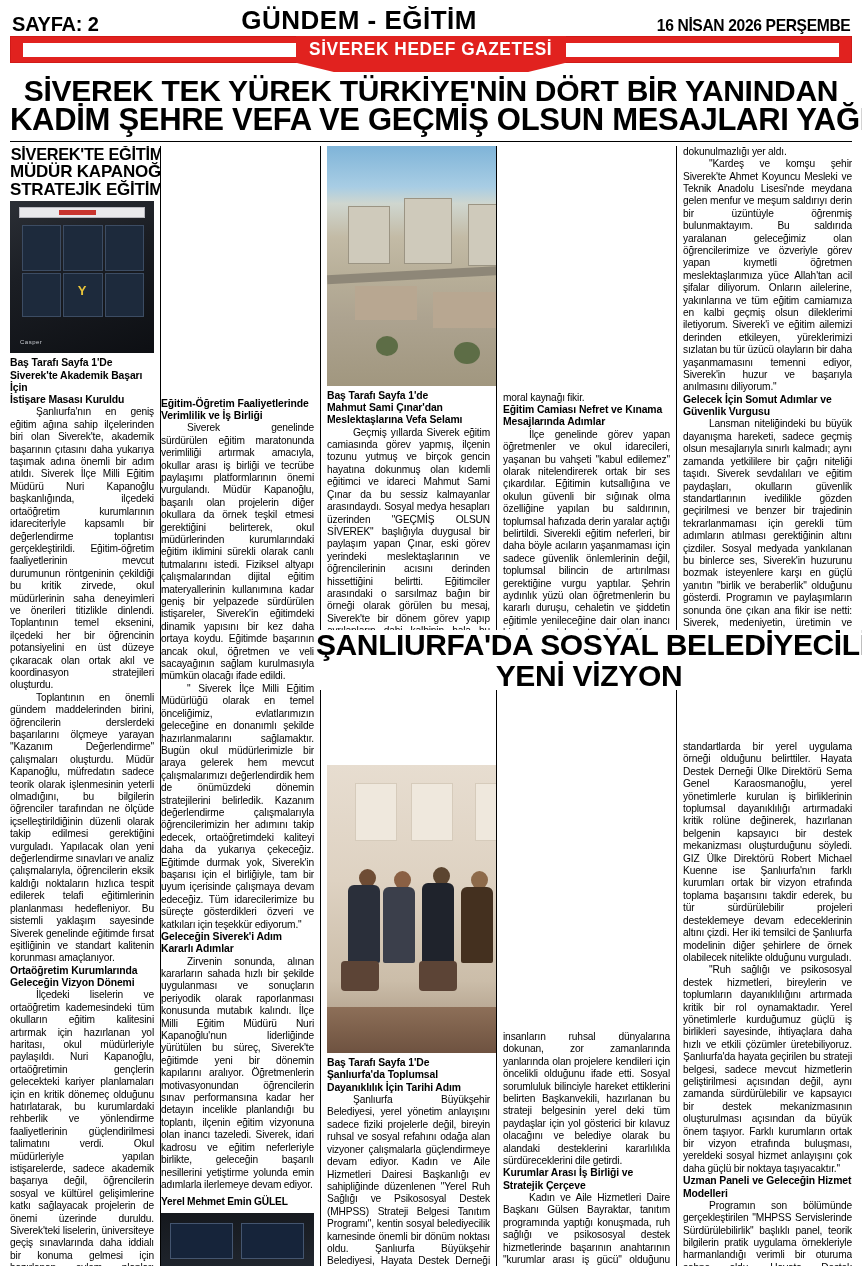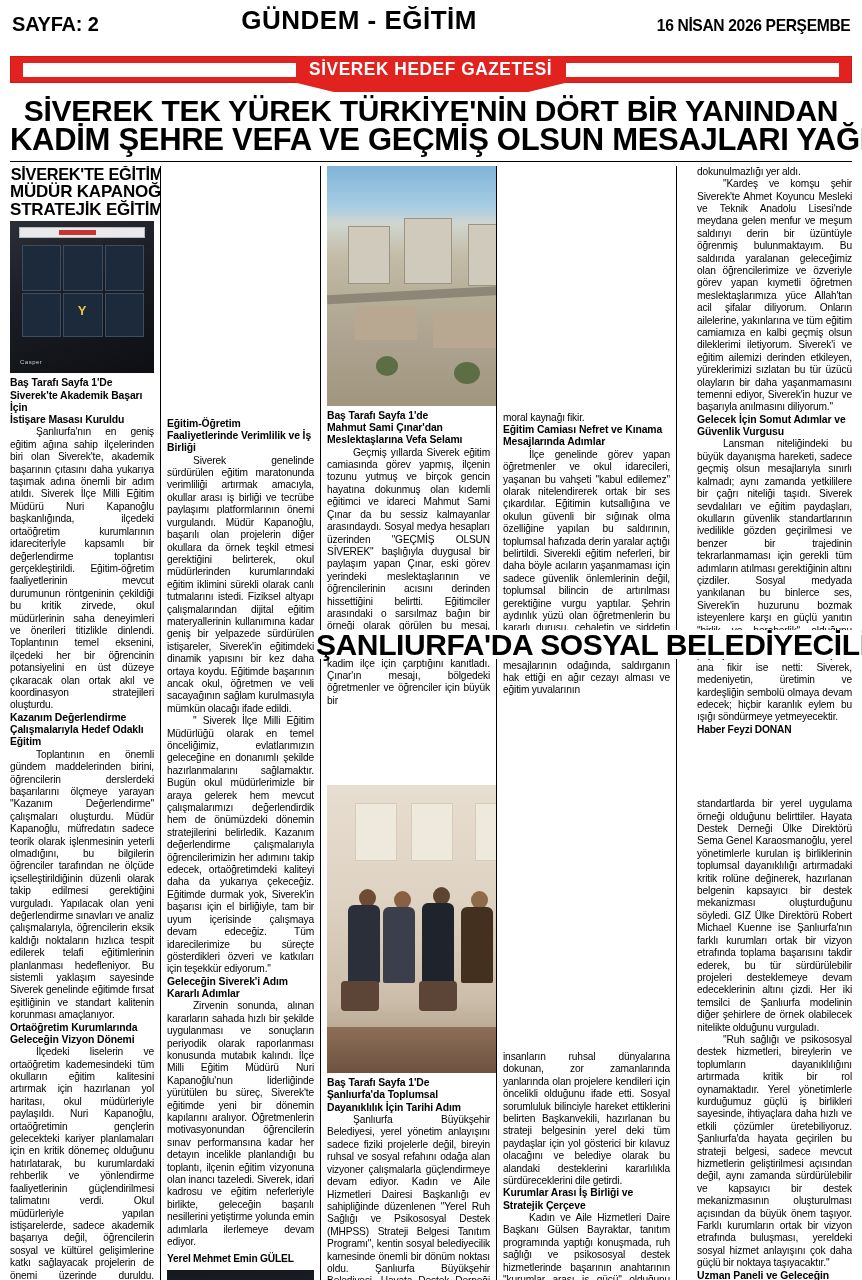--- a/index.html
+++ b/index.html
@@ -51,21 +51,21 @@
     letter-spacing: -0.4px;
     white-space: nowrap;
     transform: scaleX(0.92);
     transform-origin: right bottom;
   }
 
   
   .banner-wrap {
     position: relative;
     height: 36px;
-    margin-top: 20px;
+    margin-top: 0;
   }
   .banner-bar {
     position: absolute;
     left: 0; right: 0; top: 0;
     height: 27px;
     background: #e1221f;
     border: 1px solid #d11a18;
     box-sizing: border-box;
   }
   .banner-bar::before,
@@ -127,24 +127,24 @@
     display: flex;
     margin-top: 4px;
     height: 1120px;
   }
   .col {
     box-sizing: border-box;
     position: relative;
     overflow: hidden;
   }
   .c1 { width: 150px; padding-right: 6px; }
-  .c2 { width: 160px; padding-right: 6px; border-left: 1px solid #000; padding-left: 6px;}
+  .c2 { width: 160px; padding-right: 6px; border-left: 1px solid #000; }
   .c3 { width: 176px; padding-right: 6px; border-left: 1px solid #000; padding-left: 6px;}
   .c4 { width: 180px; padding-right: 6px; border-left: 1px solid #000; padding-left: 6px;}
-  .c5 { width: 176px; border-left: 1px solid #000; padding-left: 20px;}
+  .c5 { width: 176px; border-left: 1px solid #000; padding-left: 6px;}
 
   
   p.body {
     font-size: 10.2px;
     line-height: 12.4px;
     text-align: justify;
     margin: 0 0 0 0;
     letter-spacing: -0.15px;
     word-spacing: -0.2px;
   }
@@ -319,20 +319,21 @@
   </div>
 
   <div class="main-headline">
     <div class="hl-line hl-1">SİVEREK TEK YÜREK TÜRKİYE'NİN DÖRT BİR YANINDAN</div>
     <div class="hl-line hl-2">KADİM ŞEHRE VEFA VE GEÇMİŞ OLSUN MESAJLARI YAĞIYOR</div>
   </div>
   <div class="rule-thin"></div>
 
   <div class="urfa-headline">
     <span class="u1">ŞANLIURFA'DA SOSYAL BELEDİYECİLİKTE</span>
+    <span class="u2">YENİ VİZYON</span>
   </div>
 
   <div class="content">
 
     <div class="col c1">
 
       <div class="edu-title">
         <span class="t1">SİVEREK'TE EĞİTİMDE KALİTE SEFERBERLİĞİ</span>
         <span class="t2">MÜDÜR KAPANOĞLU BAŞKANLIĞINDA</span>
         <span class="t3">STRATEJİK EĞİTİM ZİRVESİ</span>
@@ -349,21 +350,20 @@
         <div class="scr" style="left:66%;top:72px;width:26%;height:42px;"></div>
         <div class="ylogo" style="left:47%;top:82px;">Y</div>
         <div class="casper" style="left:10px;bottom:8px;">Casper</div>
       </div>
 
       <div class="spacer-4"></div>
       <p class="subhead" style="white-space:pre-line;">Baş Tarafı Sayfa 1'De
 Siverek'te Akademik Başarı İçin
 İstişare Masası Kuruldu</p>
       <p class="body indent">Şanlıurfa'nın en geniş eğitim ağına sahip ilçelerinden biri olan Siverek'te, akademik başarının çıtasını daha yukarıya taşımak adına önemli bir adım atıldı. Siverek İlçe Milli Eğitim Müdürü Nuri Kapanoğlu başkanlığında, ilçedeki ortaöğretim kurumlarının idareciterİyle kapsamlı bir değerlendirme toplantısı gerçekleştirildi. Eğitim-öğretim faaliyetlerinin mevcut durumunun röntgeninin çekildiği bu kritik zirvede, okul müdürlerinin saha deneyimleri ve önerileri titizlikle dinlendi. Toplantının temel eksenini, ilçedeki her bir öğrencinin potansiyelini en üst düzeye çıkaracak olan ortak akıl ve koordinasyon stratejileri oluşturdu.</p>
-      <p class="subhead">Kazanım Değerlendirme Çalışmalarıyla Hedef Odaklı Eğitim</p>
       <p class="body indent">Toplantının en önemli gündem maddelerinden birini, öğrencilerin derslerdeki başarılarını ölçmeye yarayan "Kazanım Değerlendirme" çalışmaları oluşturdu. Müdür Kapanoğlu, müfredatın sadece teorik olarak işlenmesinin yeterli olmadığını, bu bilgilerin öğrenciler tarafından ne ölçüde içselleştirildiğinin düzenli olarak takip edilmesi gerektiğini vurguladı. Yapılacak olan yeni değerlendirme sınavları ve analiz çalışmalarıyla, öğrencilerin eksik kaldığı noktaların hızlıca tespit edilerek telafi eğitimlerinin planlanması hedefleniyor. Bu sistemli yaklaşım sayesinde Siverek genelinde eğitimde fırsat eşitliğinin ve standart kalitenin korunması amaçlanıyor.</p>
       <p class="subhead">Ortaöğretim Kurumlarında Geleceğin Vizyon Dönemi</p>
       <p class="body indent">İlçedeki liselerin ve ortaöğretim kademesindeki tüm okulların eğitim kalitesini artırmak için hazırlanan yol haritası, okul müdürleriyle paylaşıldı. Nuri Kapanoğlu, ortaöğretimin gençlerin gelecekteki kariyer planlamaları için en kritik dönemeç olduğunu hatırlatarak, bu kurumlardaki rehberlik ve yönlendirme faaliyetlerinin güçlendirilmesi talimatını verdi. Okul müdürleriyle yapılan istişarelerde, sadece akademik başarıya değil, öğrencilerin sosyal ve kültürel gelişimlerine katkı sağlayacak projelerin de önemi üzerinde duruldu. Siverek'teki liselerin, üniversiteye geçiş sınavlarında daha iddialı bir konuma gelmesi için hazırlanan eylem planları toplantıda geniş yer buldu.</p>
     </div>
 
     <div class="col c2">
       <div style="height:252px;"></div>
       <p class="subhead">Eğitim-Öğretim Faaliyetlerinde Verimlilik ve İş Birliği</p>
       <p class="body indent">Siverek genelinde sürdürülen eğitim maratonunda verimliliği artırmak amacıyla, okullar arası iş birliği ve tecrübe paylaşımı platformlarının önemi vurgulandı. Müdür Kapanoğlu, başarılı olan projelerin diğer okullara da örnek teşkil etmesi gerektiğini belirterek, okul müdürlerinden kurumlarındaki eğitim iklimini sürekli olarak canlı tutmalarını istedi. Fiziksel altyapı çalışmalarından dijital eğitim materyallerinin kullanımına kadar geniş bir yelpazede sürdürülen istişareler, Siverek'in eğitimdeki dinamik yapısını bir kez daha ortaya koydu. Eğitimde başarının ancak okul, öğretmen ve veli sacayağının sağlam kurulmasıyla mümkün olacağı ifade edildi.</p>
       <p class="body indent">" Siverek İlçe Milli Eğitim Müdürlüğü olarak en temel önceliğimiz, evlatlarımızın geleceğine en donanımlı şekilde hazırlanmalarını sağlamaktır. Bugün okul müdürlerimizle bir araya gelerek hem mevcut çalışmalarımızı değerlendirdik hem de önümüzdeki dönemin stratejilerini belirledik. Kazanım değerlendirme çalışmalarıyla öğrencilerimizin her adımını takip edecek, ortaöğretimdeki kaliteyi daha da yukarıya çekeceğiz. Eğitimde durmak yok, Siverek'in başarısı için el birliğiyle, tam bir uyum içerisinde çalışmaya devam edeceğiz. Tüm idarecilerimize bu süreçte gösterdikleri özveri ve katkıları için teşekkür ediyorum."</p>

